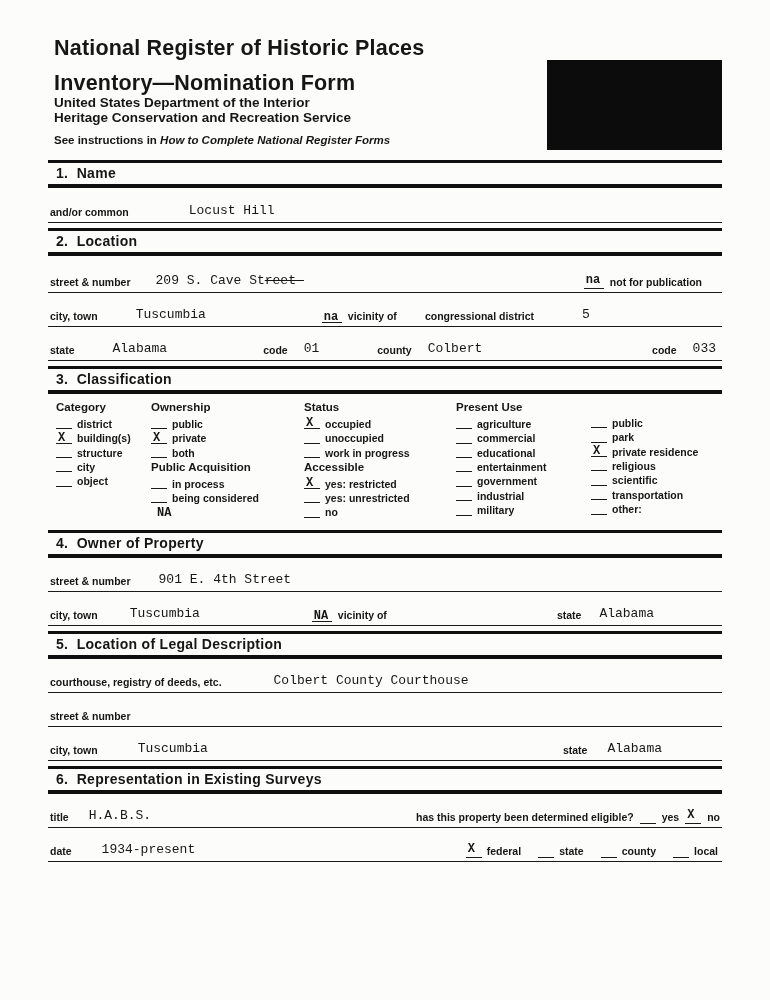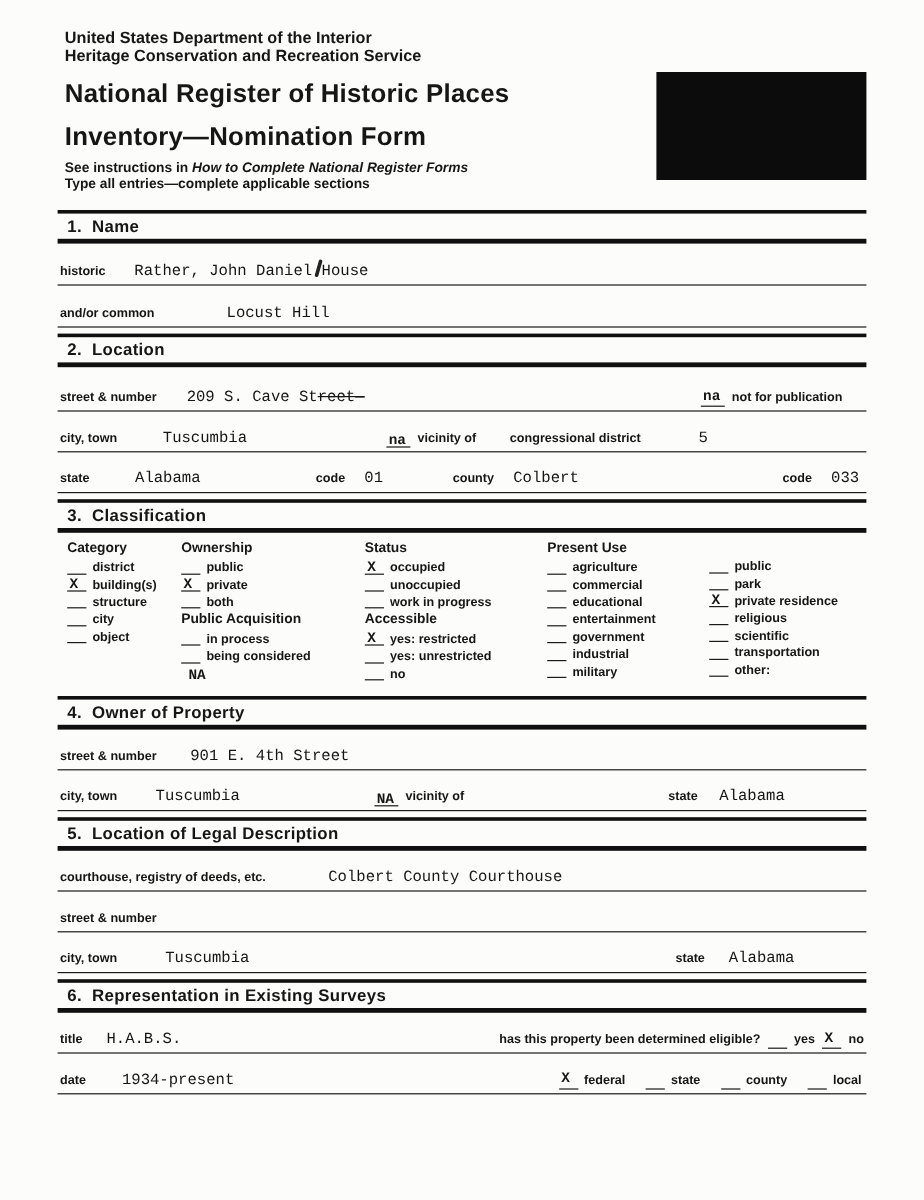--- a/index.html
+++ b/index.html
@@ -42,43 +42,37 @@
   .pen-tick{position:absolute;left:216px;bottom:6px;width:2.5px;height:15px;background:#222;transform:rotate(16deg);border-radius:2px;}
 </style>
 </head>
 <body>
 
 <div class="page">
 
   <div class="black-box"></div>
 
   <div>
+    <div class="main-title">National Register of Historic Places</div>
+    <div class="main-title">Inventory—Nomination Form</div>
+  </div>
+
+  <div>
     <div class="agency">United States Department of the Interior</div>
     <div class="agency">Heritage Conservation and Recreation Service</div>
   </div>
 
-  <div>
-    <div class="main-title">National Register of Historic Places</div>
-    <div class="main-title">Inventory—Nomination Form</div>
-  </div>
-
   <div class="instructions">
     <div><span>See instructions in </span><span class="it">How to Complete National Register Forms</span></div>
-    <div>Type all entries—complete applicable sections</div>
   </div>
 
   <div class="sec-block" style="margin-top:13px;">
     <div class="bar"></div>
     <h2 class="sec">1.  Name</h2>
     <div class="bar thick"></div>
-    <div class="row h31">
-      <span class="lb">historic</span>
-      <span class="val" style="margin-left:24px">Rather, John Daniel House</span>
-      <span class="pen-tick"></span>
-    </div>
     <div class="row h31">
       <span class="lb">and/or common</span>
       <span class="val" style="margin-left:60px">Locust Hill</span>
     </div>
   </div>
 
   <div class="sec-block">
     <div class="bar"></div>
     <h2 class="sec">2.  Location</h2>
     <div class="bar thick"></div>

